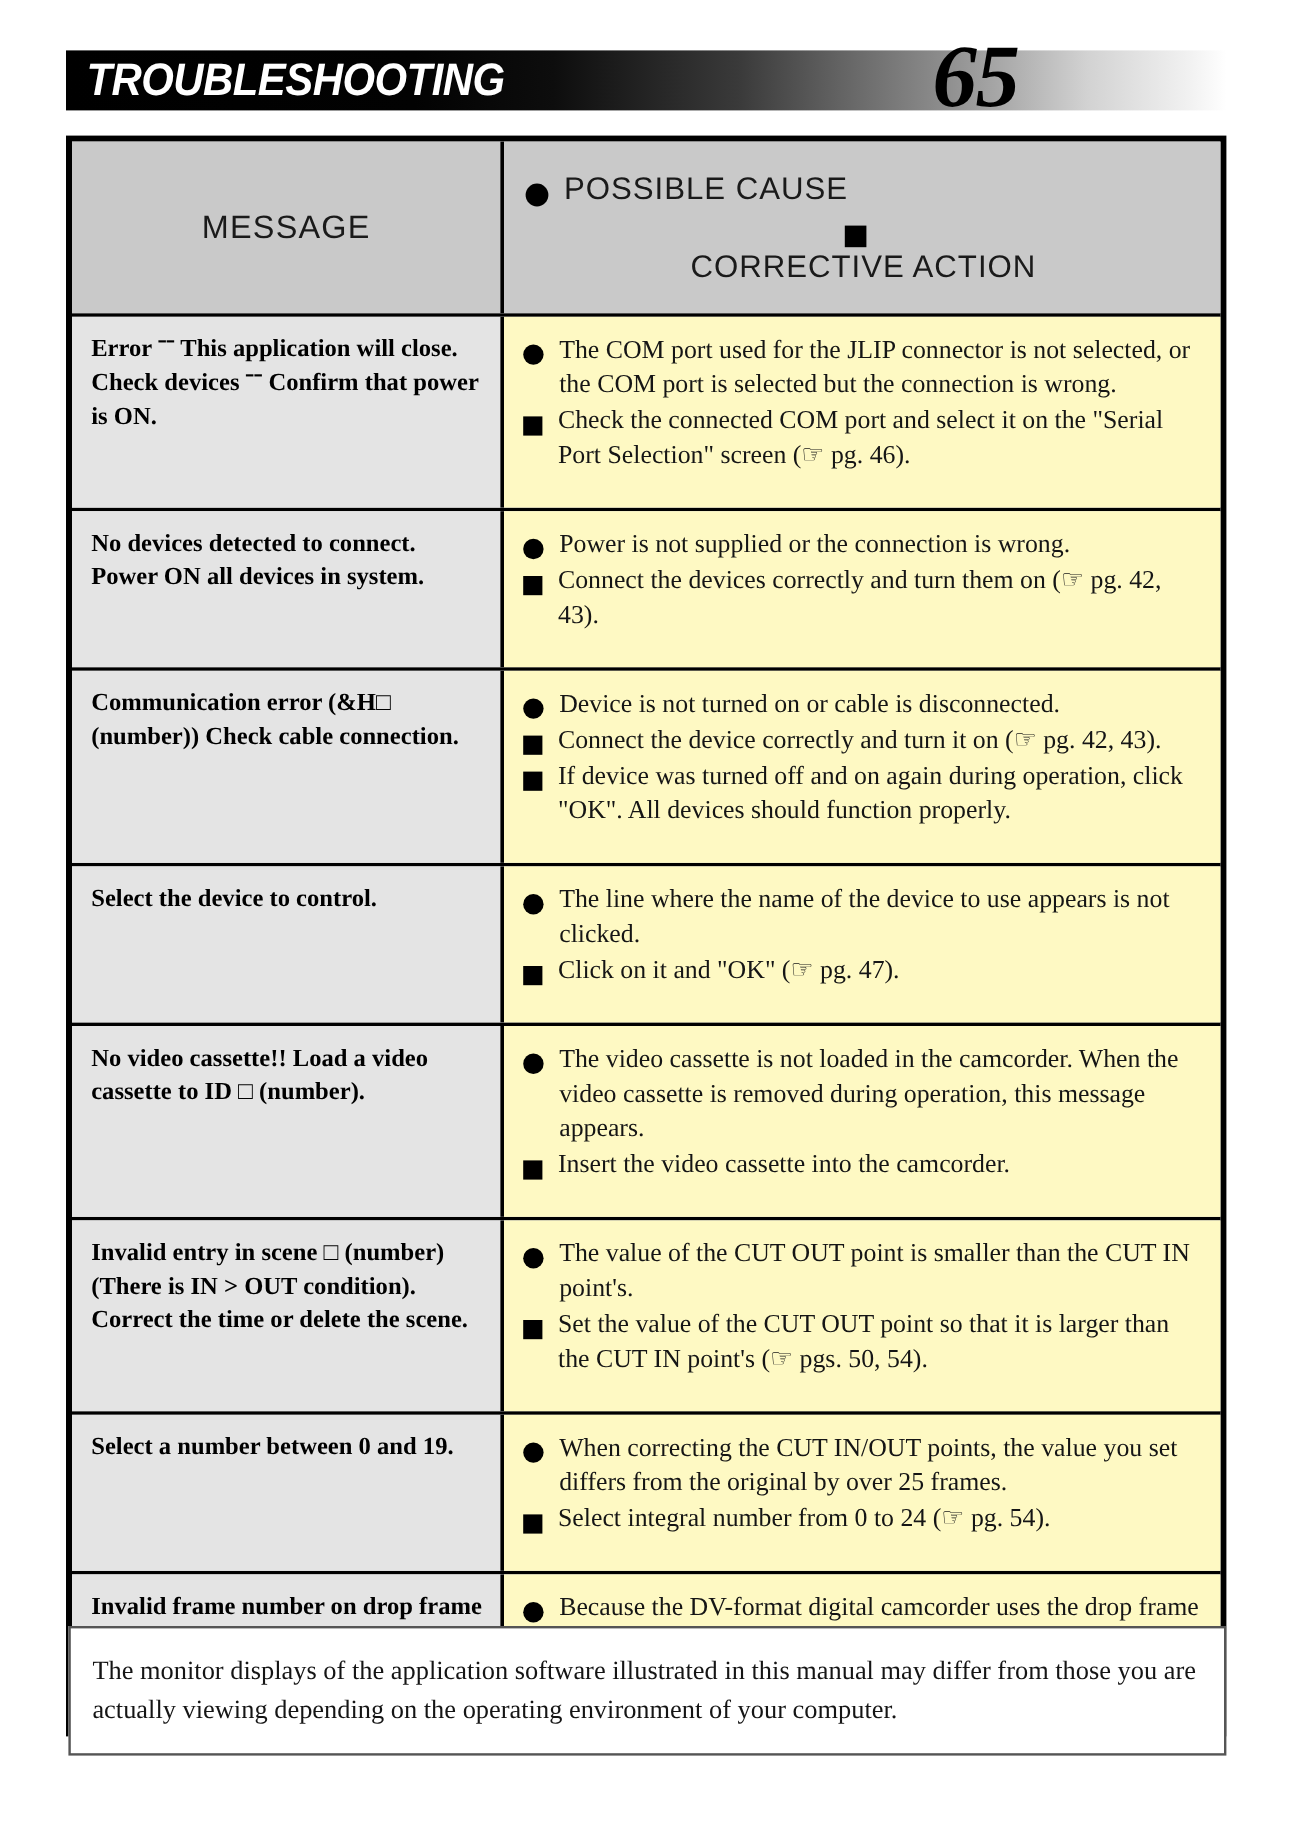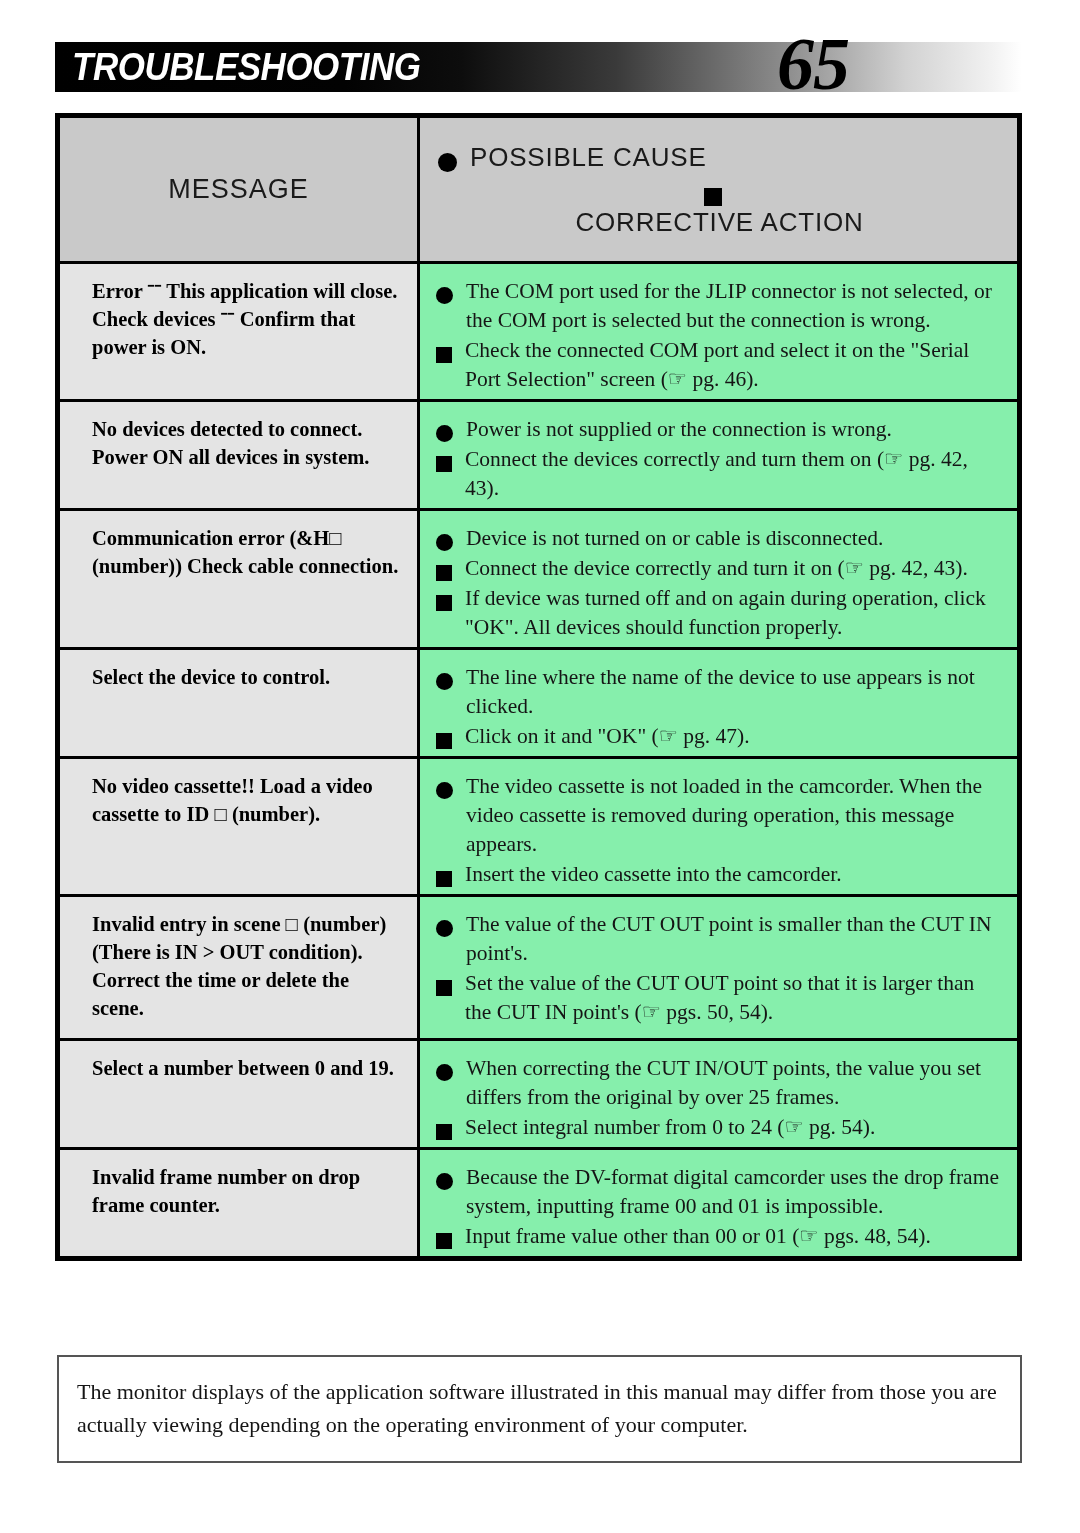--- a/index.html
+++ b/index.html
@@ -77,27 +77,27 @@
     border-top: 3px solid #000000;
   }
   .trow:first-child { border-top: none; }
 
   .col-msg {
     width: 360px;
     flex: 0 0 360px;
     box-sizing: border-box;
     background: #e4e4e4;
     border-right: 3px solid #000000;
-    padding: 13px 14px 16px 32px;
+    padding: 13px 14px 16px 16px;
   }
   .col-act {
     flex: 1 1 auto;
     box-sizing: border-box;
-    background: #86efac;
-    padding: 13px 16px 4px 16px;
+    background: #fef9c3;
+    padding: 13px 16px 28px 16px;
   }
 
   
   .head-row .col-msg,
   .head-row .col-act {
     background: #c9c9c9;
   }
   .head-row .col-msg {
     display: flex;
     align-items: center;

